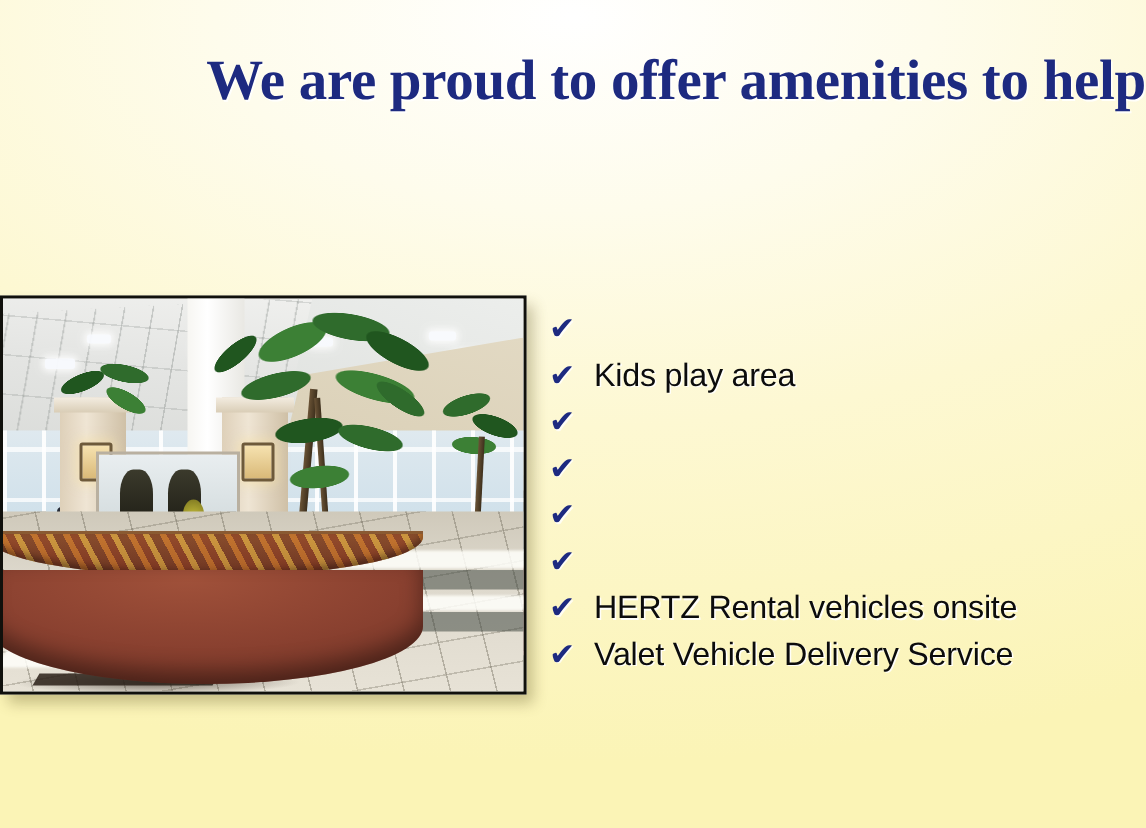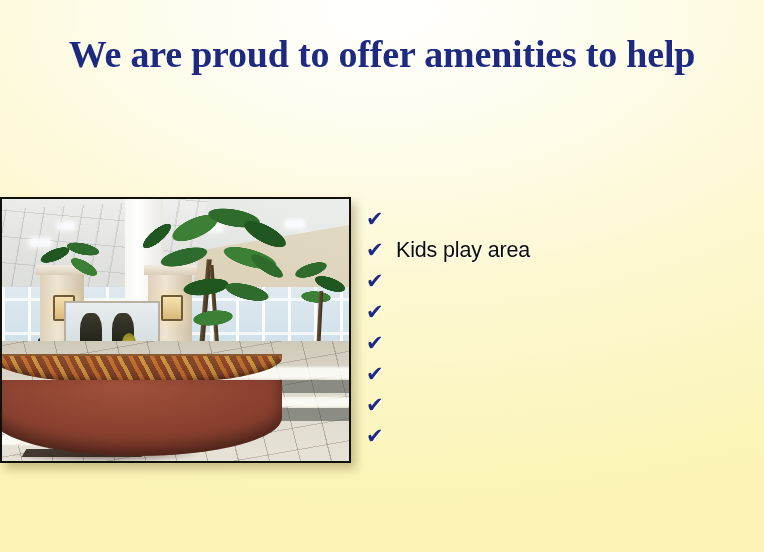--- a/index.html
+++ b/index.html
@@ -13,21 +13,21 @@
     width:764px;height:552px;
     background:
       radial-gradient(120% 90% at 50% 2%, #ffffff 0%, #fefcec 26%, #fdf8d2 55%, #fbf4b6 100%);
     overflow:hidden;
   }
 
   
   #heading{
     position:absolute;
     left:0; top:34px; width:764px;
-    text-align:center;
+    text-align:right;
     font-family:"Liberation Serif", serif;
     font-weight:bold;
     font-size:38px;
     line-height:41px;
     letter-spacing:-0.2px;
     color:#1d2a80;
     text-shadow:1px 1px 0 rgba(255,255,255,.85);
     white-space:nowrap;
   }
   #heading .hl{display:block;}
@@ -374,21 +374,23 @@
     <li class="li">
       <span class="chk">✔</span>
     </li>
 
     <li class="li">
       <span class="chk">✔</span>
     </li>
 
     <li class="li">
       <span class="chk">✔</span>
-    </li>
-
-    <li class="li">
-      <span class="chk">✔</span>
+      <span class="li-text">HERTZ Rental vehicles onsite</span>
+    </li>
+
+    <li class="li">
+      <span class="chk">✔</span>
+      <span class="li-text">Valet Vehicle Delivery Service</span>
     </li>
 
   </ul>
 
 </div>
 
 </body></html>

